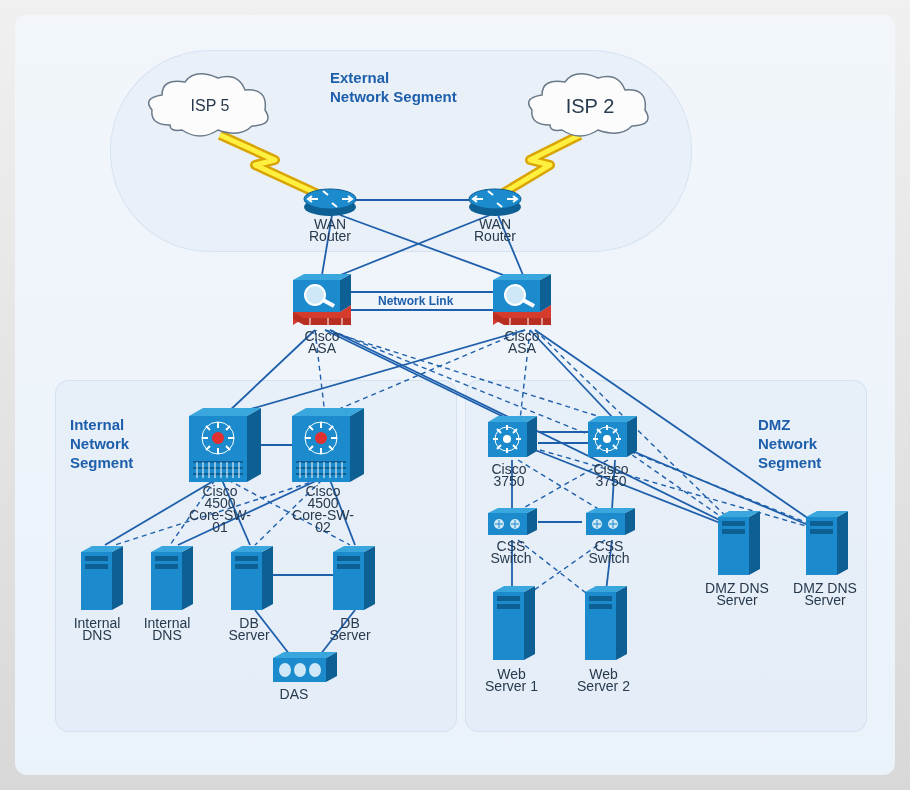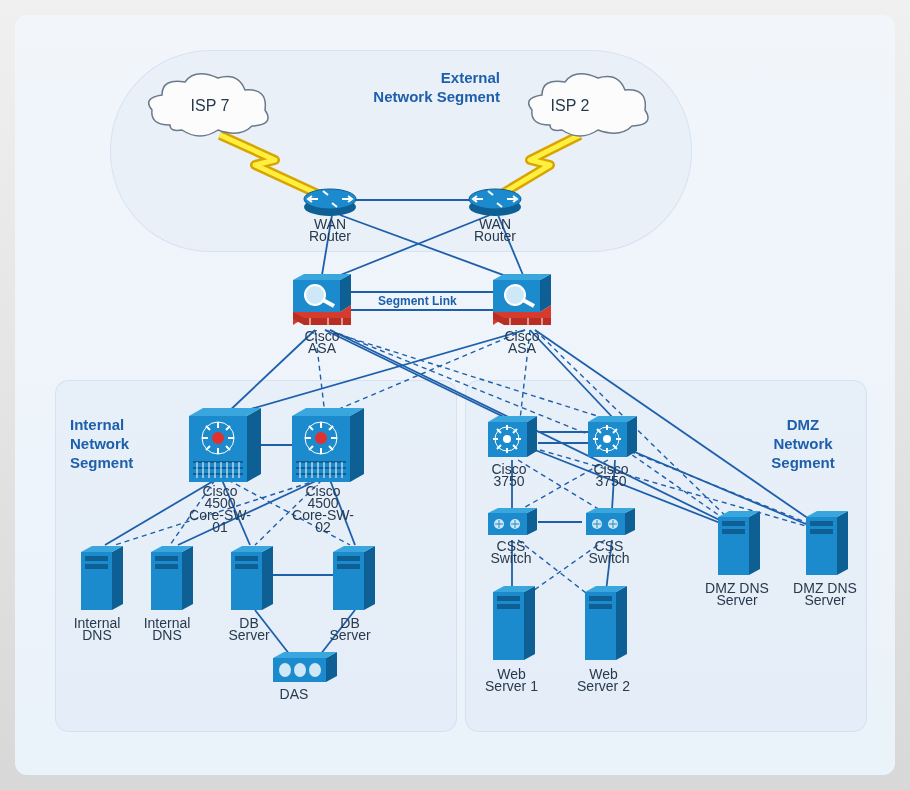--- a/index.html
+++ b/index.html
@@ -367,29 +367,29 @@
     </svg>
   <svg class="icon" style="left:803px;top:505px" width="48" height="75">
       <path d="M3 12 L34 12 L34 70 L3 70 Z" fill="#1b8bcd"></path>
       <path d="M34 12 L45 6 L45 64 L34 70 Z" fill="#0e5f94"></path>
       <path d="M3 12 L14 6 L45 6 L34 12 Z" fill="#39a7de"></path>
       <rect x="7" y="16" width="23" height="5" fill="#0e5f94"></rect>
       <rect x="7" y="24" width="23" height="5" fill="#0e5f94"></rect>
     </svg>
 
   
-  <div class="seg-label" style="left:330px;top:68px;width:170px;text-align:right">External<br>Network Segment</div>
+  <div class="seg-label" style="left:330px;top:68px;width:170px;text-align:left">External<br>Network Segment</div>
   <div class="seg-label" style="left:70px;top:415px;width:90px">Internal<br>Network<br>Segment</div>
-  <div class="seg-label" style="left:758px;top:415px;width:90px;text-align:center">DMZ<br>Network<br>Segment</div>
-
-  <div class="dev-label" style="left:180px;top:100px;width:60px;font-size:16px">ISP 7</div>
-  <div class="dev-label" style="left:540px;top:100px;width:60px;font-size:16px">ISP 2</div>
+  <div class="seg-label" style="left:758px;top:415px;width:90px;text-align:left">DMZ<br>Network<br>Segment</div>
+
+  <div class="dev-label" style="left:180px;top:100px;width:60px;font-size:16px">ISP 5</div>
+  <div class="dev-label" style="left:560px;top:100px;width:60px;font-size:20px">ISP 2</div>
   <div class="dev-label" style="left:305px;top:218px;width:50px">WAN<br>Router</div>
   <div class="dev-label" style="left:470px;top:218px;width:50px">WAN<br>Router</div>
-  <div class="link-label" style="left:378px;top:294px">Segment Link</div>
+  <div class="link-label" style="left:378px;top:294px">Network Link</div>
   <div class="dev-label" style="left:290px;top:330px;width:64px">Cisco ASA</div>
   <div class="dev-label" style="left:490px;top:330px;width:64px">Cisco ASA</div>
 
   <div class="dev-label" style="left:185px;top:485px;width:70px">Cisco 4500<br>Core-SW-01</div>
   <div class="dev-label" style="left:288px;top:485px;width:70px">Cisco 4500<br>Core-SW-02</div>
 
   <div class="dev-label" style="left:72px;top:617px;width:50px">Internal<br>DNS</div>
   <div class="dev-label" style="left:142px;top:617px;width:50px">Internal<br>DNS</div>
   <div class="dev-label" style="left:219px;top:617px;width:60px">DB Server</div>
   <div class="dev-label" style="left:320px;top:617px;width:60px">DB Server</div>

